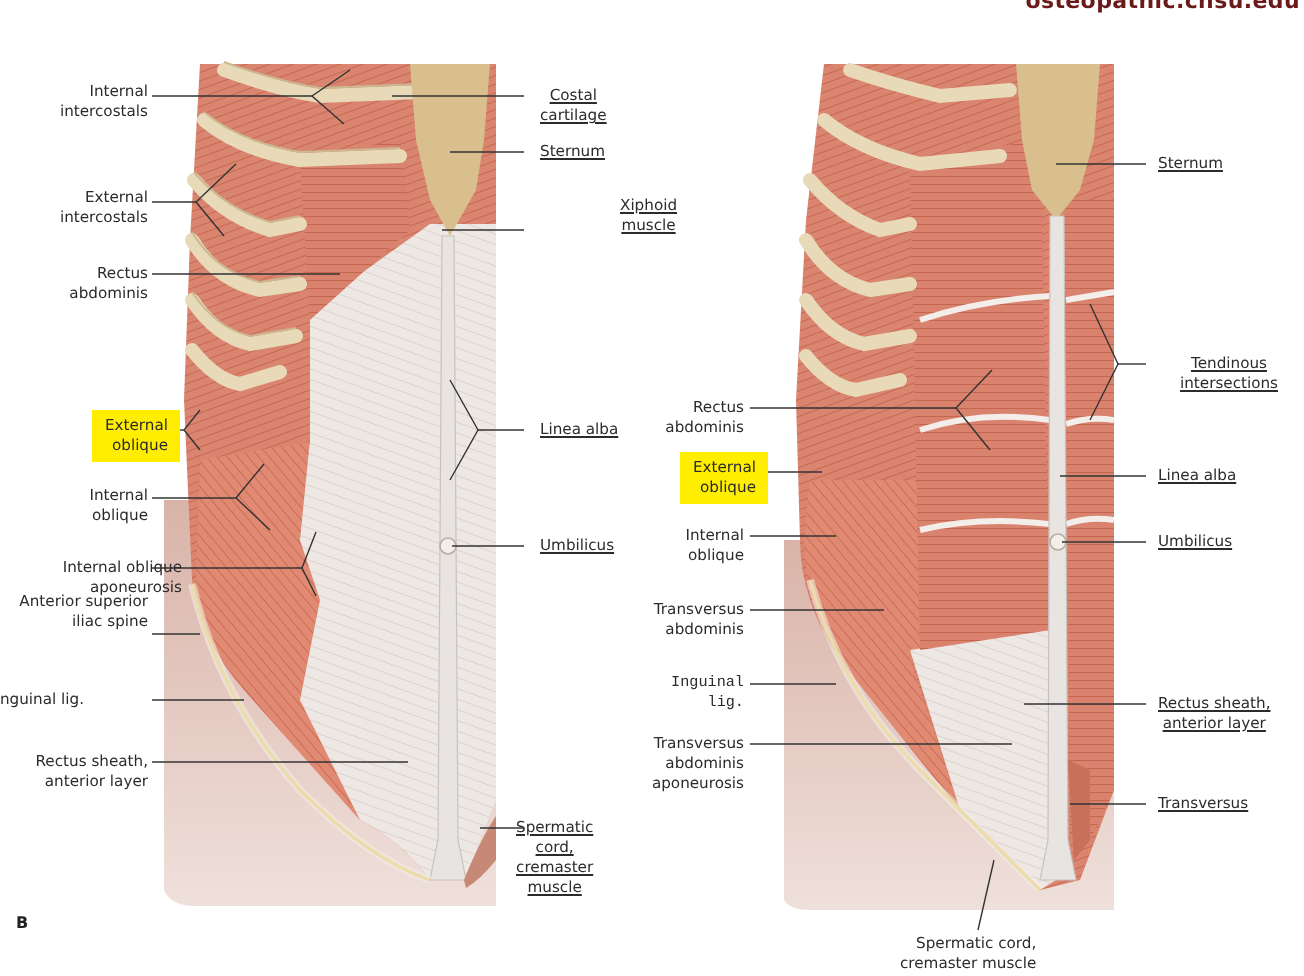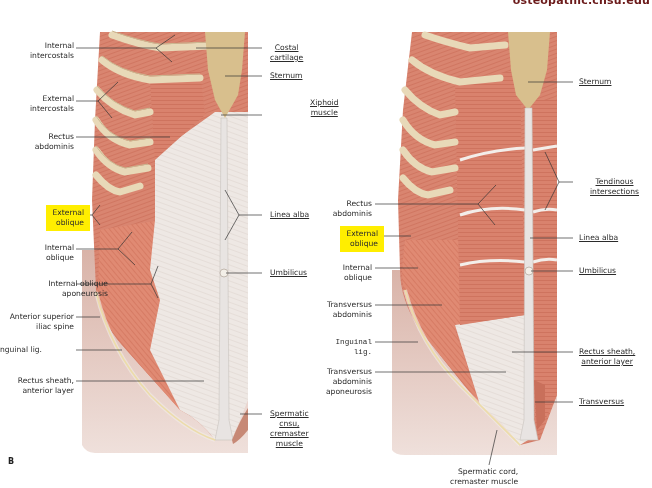--- a/index.html
+++ b/index.html
@@ -181,25 +181,25 @@
     <span>abdominis</span>
 </div>
 <div class="lbl r hl" style="right:562px; top:205px;">
   <span>External</span>
     <span>oblique</span>
 </div>
 <div class="lbl r" style="right:578px; top:243px;">
   <span>Internal</span>
     <span>oblique</span>
 </div>
-<div class="lbl r" style="right:544px; top:279px;">
+<div class="lbl r" style="right:561px; top:279px;">
   <span>Internal oblique</span>
     <span>aponeurosis</span>
 </div>
-<div class="lbl r" style="right:578px; top:312px;">
+<div class="lbl r" style="right:578px; top:296px;">
   <span>Anterior superior</span>
     <span>iliac spine</span>
 </div>
 <div class="lbl r" style="right:610px; top:345px;">
   <span>Inguinal lig.</span>
 </div>
 <div class="lbl r" style="right:578px; top:376px;">
   <span>Rectus sheath,</span>
     <span>anterior layer</span>
 </div>
@@ -214,23 +214,23 @@
 <div class="lbl l" style="left:270px; top:98px;margin-left:40px;">
   <span>Xiphoid</span>
     <span>muscle</span>
 </div>
 <div class="lbl l" style="left:270px; top:210px;">
   <span>Linea alba</span>
 </div>
 <div class="lbl l" style="left:270px; top:268px;">
   <span>Umbilicus</span>
 </div>
-<div class="lbl l" style="left:270px; top:409px;">
+<div class="lbl l" style="left:258px; top:409px;">
   <span>Spermatic</span>
-    <span>cnsu,</span>
+    <span>cord,</span>
     <span>cremaster</span>
     <span>muscle</span>
 </div>
 
 <div class="panel-letter">B</div>
 
 <div class="lbl r" style="right:280px; top:199px;">
   <span>Rectus</span>
     <span>abdominis</span>
 </div>

